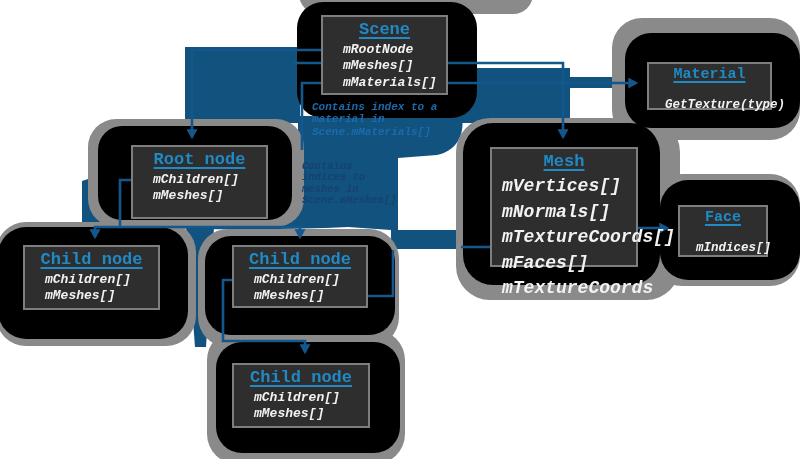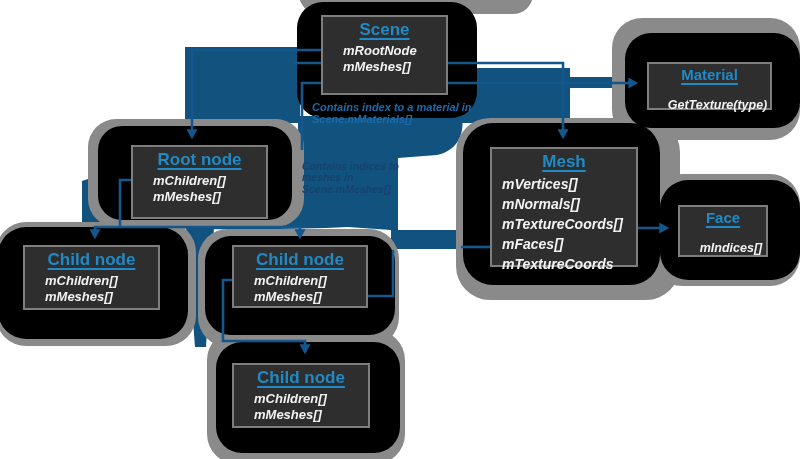--- a/index.html
+++ b/index.html
@@ -1,19 +1,19 @@
 <!DOCTYPE html>
 <html style="--title_blue: #1f8ac6; --arrow_blue: #14578c; --flow_blue: #11527f; --note_blue: #1d6aab; --note_dark_blue: #17426d; --box_bg: #2e2e2e; --box_border: #7e7e7e; --blob_black: #000000; --blob_gray: #8a8a8a; --member_text: #f2f2f2; --background: #ffffff;"><head>
 <meta charset="utf-8">
 <style>
   html,body{margin:0;padding:0;background:#fff;}
   .stage{
     position:relative;width:800px;height:459px;overflow:hidden;
     background:var(--background,#fff);
-    font-family:Liberation Sans, sans-serif;
+    font-family:Liberation Mono, monospace;
   }
   .layer{position:absolute;left:0;top:0;width:800px;height:459px;}
   svg.layer{display:block;}
 
   
   .flow{fill:var(--flow_blue,#11527f);stroke:none;}
 
   
   .blob{position:absolute;border-radius:30px;}
   .blob.gray{background:var(--blob_gray,#8a8a8a);}
@@ -36,21 +36,21 @@
     text-decoration:underline;text-underline-offset:3px;text-decoration-thickness:2px;
     margin-top:3px;margin-bottom:3px;
   }
   .box.small .box-title{font-size:15px;margin-top:2px;margin-bottom:15px;}
   .box-member{
     font-weight:bold;font-style:italic;font-size:13px;line-height:1.25;
     color:var(--member_text,#f2f2f2);
     padding-left:20px;white-space:nowrap;
   }
   .box.pad-sm .box-member{padding-left:20px;}
-  .box.mesh .box-member{font-size:14px;line-height:1.42;padding-left:10px;}
+  .box.mesh .box-member{font-size:18px;line-height:1.42;padding-left:10px;}
   .box.center .box-member{padding-left:16px;text-align:center;font-size:12.5px;}
 
   
   .note{
     position:absolute;z-index:6;font-weight:bold;font-style:italic;
   }
   .note.on-black{color:var(--note_blue,#1d6aab);font-size:11px;line-height:1.12;width:168px;}
   .note.on-blue{color:var(--note_dark_blue,#17426d);font-size:10.5px;line-height:1.08;width:100px;}
 </style>
 </head>
@@ -100,20 +100,21 @@
     <path class="arrow" marker-end="url(#ah)" d="M120,227 L95,227 L95,237"></path>
     <path class="arrow" marker-end="url(#ah)" d="M120,227 L300,227 L300,237"></path>
     <path class="arrow" marker-end="url(#ah)" d="M245,280 L223,280 L223,341 L305,341 L305,352"></path>
     <path class="arrow" d="M332,296 L393,296 L393,250"></path>
   </svg>
 
   <div class="box pad-sm" style="left:321px;top:15px;width:127px;height:80px;">
     <div class="box-title">Scene</div>
     <div class="box-member">mRootNode</div>
     <div class="box-member">mMeshes[]</div>
+    <div class="box-member">mMaterials[]</div>
   </div>
 
   <div class="box small center" style="left:647px;top:62px;width:125px;height:48px;">
     <div class="box-title">Material</div>
     <div class="box-member">GetTexture(type)</div>
   </div>
 
   <div class="box mesh" style="left:490px;top:147px;width:148px;height:120px;">
     <div class="box-title">Mesh</div>
     <div class="box-member">mVertices[]</div>

